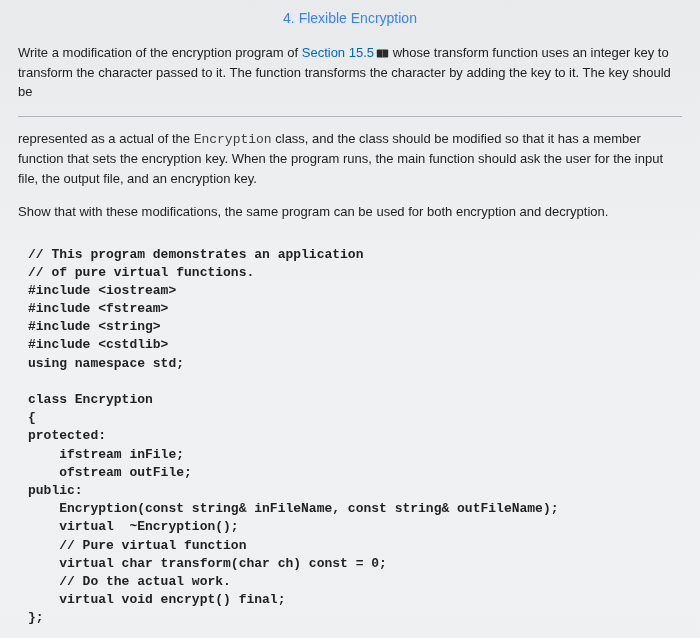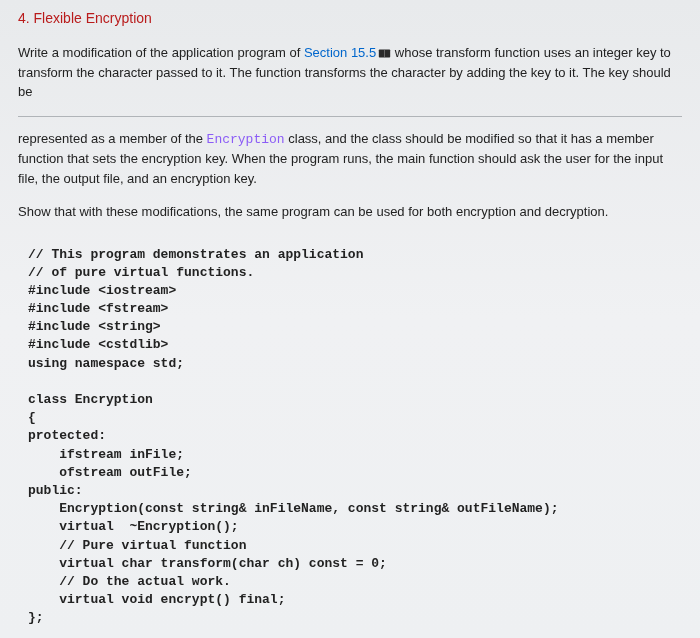--- a/index.html
+++ b/index.html
@@ -10,21 +10,22 @@
       background: linear-gradient(to bottom, #e8eaec 0%, #f0f1f3 50%, #eef0f2 100%);
       padding: 8px 18px;
       color: #222;
       font-size: 13px;
       line-height: 1.5;
       overflow: hidden;
     }
     .title {
       font-size: 14px;
       margin-bottom: 14px;
-      color: #b91c1c;
+      color: #3b82f6;
+      text-align: center;
     }
     .paragraph {
       margin-bottom: 14px;
       color: #222;
     }
     .hr {
       border: none;
       border-top: 1px solid #b0b4b8;
       margin: 10px 0 12px 0;
     }
@@ -34,49 +35,49 @@
     }
     .icon-svg {
       width: 13px;
       height: 11px;
       display: inline-block;
       vertical-align: middle;
       margin-left: 2px;
     }
     .inline-code {
       font-family: "Courier New", Courier, monospace;
-      color: #8b5cf6;
+      color: #404040;
     }
     .code-block {
       font-family: "Courier New", Courier, monospace;
       font-size: 13px;
       line-height: 1.4;
       white-space: pre;
       margin-top: 24px;
       margin-left: 10px;
       color: #222;
       font-weight: bold;
     }
   </style>
 </head>
 <body>
 
 <div class="title">4. Flexible Encryption</div>
 
 <div class="paragraph">
-  <span>Write a modification of the application program of </span><span class="link"><span>Section 15.5</span><svg class="icon-svg" viewBox="0 0 16 12">
+  <span>Write a modification of the encryption program of </span><span class="link"><span>Section 15.5</span><svg class="icon-svg" viewBox="0 0 16 12">
         <rect x="1" y="1" width="14" height="10" rx="1" fill="#2a2a2a"></rect>
         <line x1="8" y1="1" x2="8" y2="11" stroke="#888" stroke-width="0.8"></line>
       </svg></span><span> whose transform function uses an integer key to transform the character passed to it. The function transforms the character by adding the key to it. The key should be</span>
 </div>
 
 <hr class="hr">
 
 <div class="paragraph">
-  <span>represented as a member of the </span><span class="inline-code">Encryption</span><span> class, and the class should be modified so that it has a member function that sets the encryption key. When the program runs, the main function should ask the user for the input file, the output file, and an encryption key.</span>
+  <span>represented as a actual of the </span><span class="inline-code">Encryption</span><span> class, and the class should be modified so that it has a member function that sets the encryption key. When the program runs, the main function should ask the user for the input file, the output file, and an encryption key.</span>
 </div>
 
 <div class="paragraph">Show that with these modifications, the same program can be used for both encryption and decryption.</div>
 
 <div class="code-block">// This program demonstrates an application
 // of pure virtual functions.
 #include &lt;iostream&gt;
 #include &lt;fstream&gt;
 #include &lt;string&gt;
 #include &lt;cstdlib&gt;

